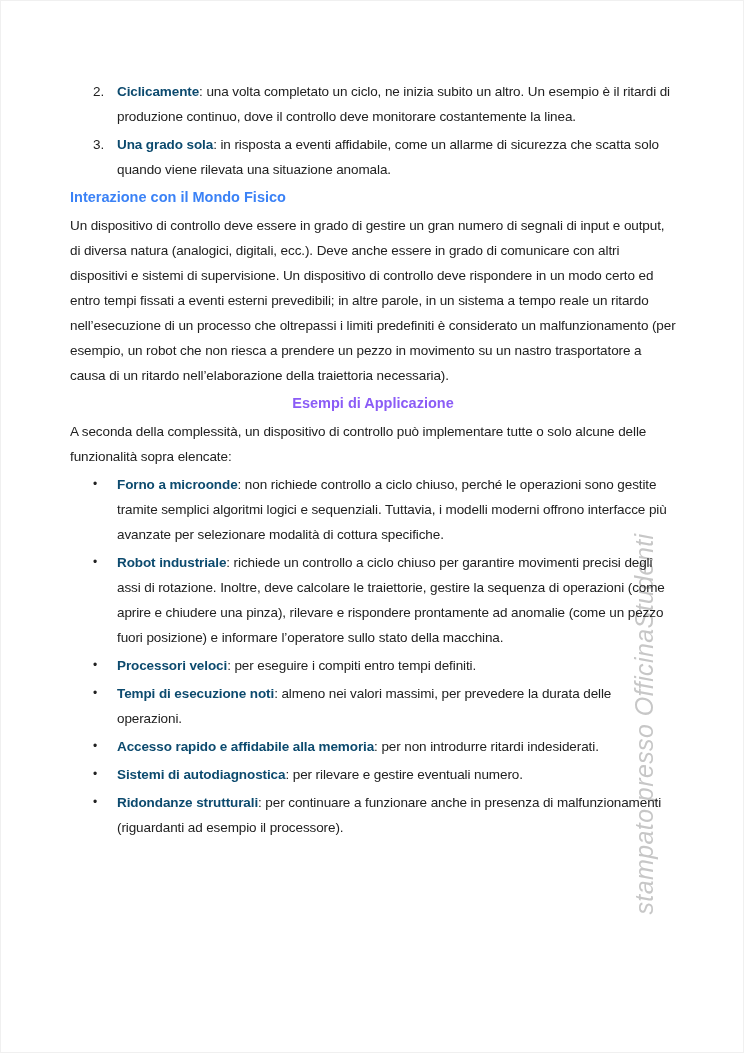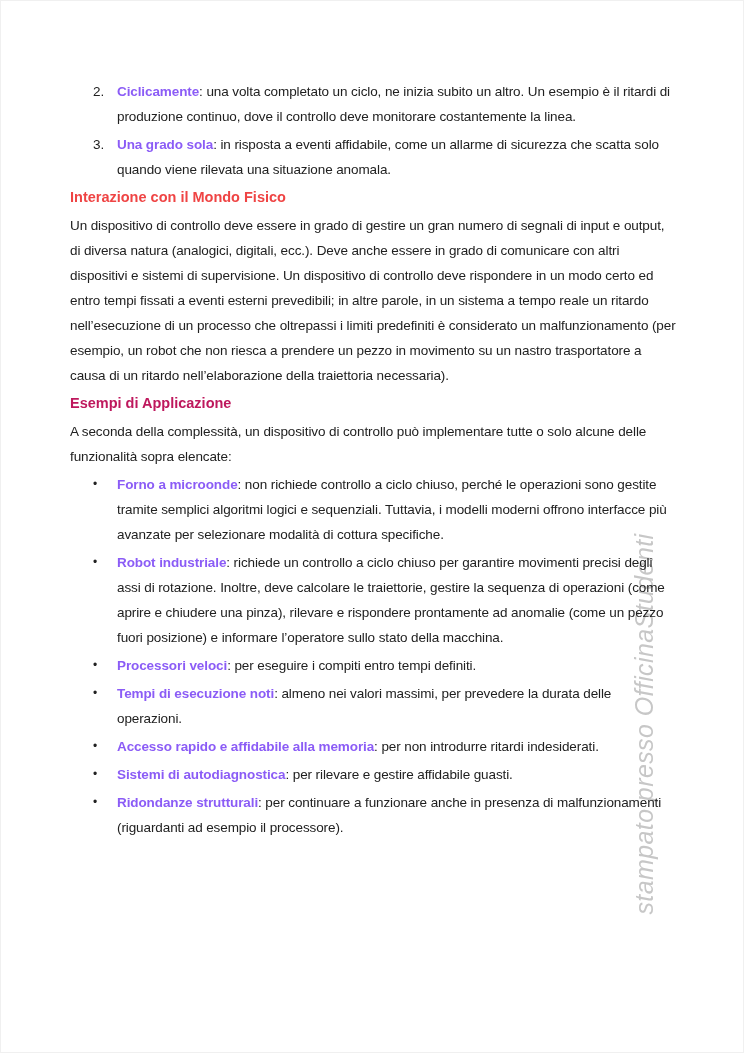--- a/index.html
+++ b/index.html
@@ -23,23 +23,23 @@
     line-height: 25px;
     letter-spacing: -0.1px;
     margin: 0 0 3px 0;
     font-weight: 400;
   }
   h2 {
     font-size: 14.5px;
     font-weight: 700;
     letter-spacing: 0;
   }
-  h2.accent { color: #ef4444; }
-  h2.dark   { color: #be185d; }
-  b, .bold-term { font-weight: 700; color: #8b5cf6; }
+  h2.accent { color: #3b82f6; }
+  h2.dark   { color: #8b5cf6; text-align: center; }
+  b, .bold-term { font-weight: 700; color: #0c4a6e; }
   ol, ul {
     list-style: none;
     margin: 0;
     padding: 0;
   }
   li {
     display: flex;
     align-items: flex-start;
     padding-left: 23px;
     margin-bottom: 3px;
@@ -113,21 +113,21 @@
     <li>
       <span class="bullet-glyph">•</span>
       <p class="content"><b class="bold-term">Tempi di esecuzione noti</b><span>: almeno nei valori massimi, per prevedere la durata delle operazioni.</span></p>
     </li>
     <li>
       <span class="bullet-glyph">•</span>
       <p class="content"><b class="bold-term">Accesso rapido e affidabile alla memoria</b><span>: per non introdurre ritardi indesiderati.</span></p>
     </li>
     <li>
       <span class="bullet-glyph">•</span>
-      <p class="content"><b class="bold-term">Sistemi di autodiagnostica</b><span>: per rilevare e gestire affidabile guasti.</span></p>
+      <p class="content"><b class="bold-term">Sistemi di autodiagnostica</b><span>: per rilevare e gestire eventuali numero.</span></p>
     </li>
     <li>
       <span class="bullet-glyph">•</span>
       <p class="content"><b class="bold-term">Ridondanze strutturali</b><span>: per continuare a funzionare anche in presenza di malfunzionamenti (riguardanti ad esempio il processore).</span></p>
     </li>
   </ul>
 
 
 </div>
 

